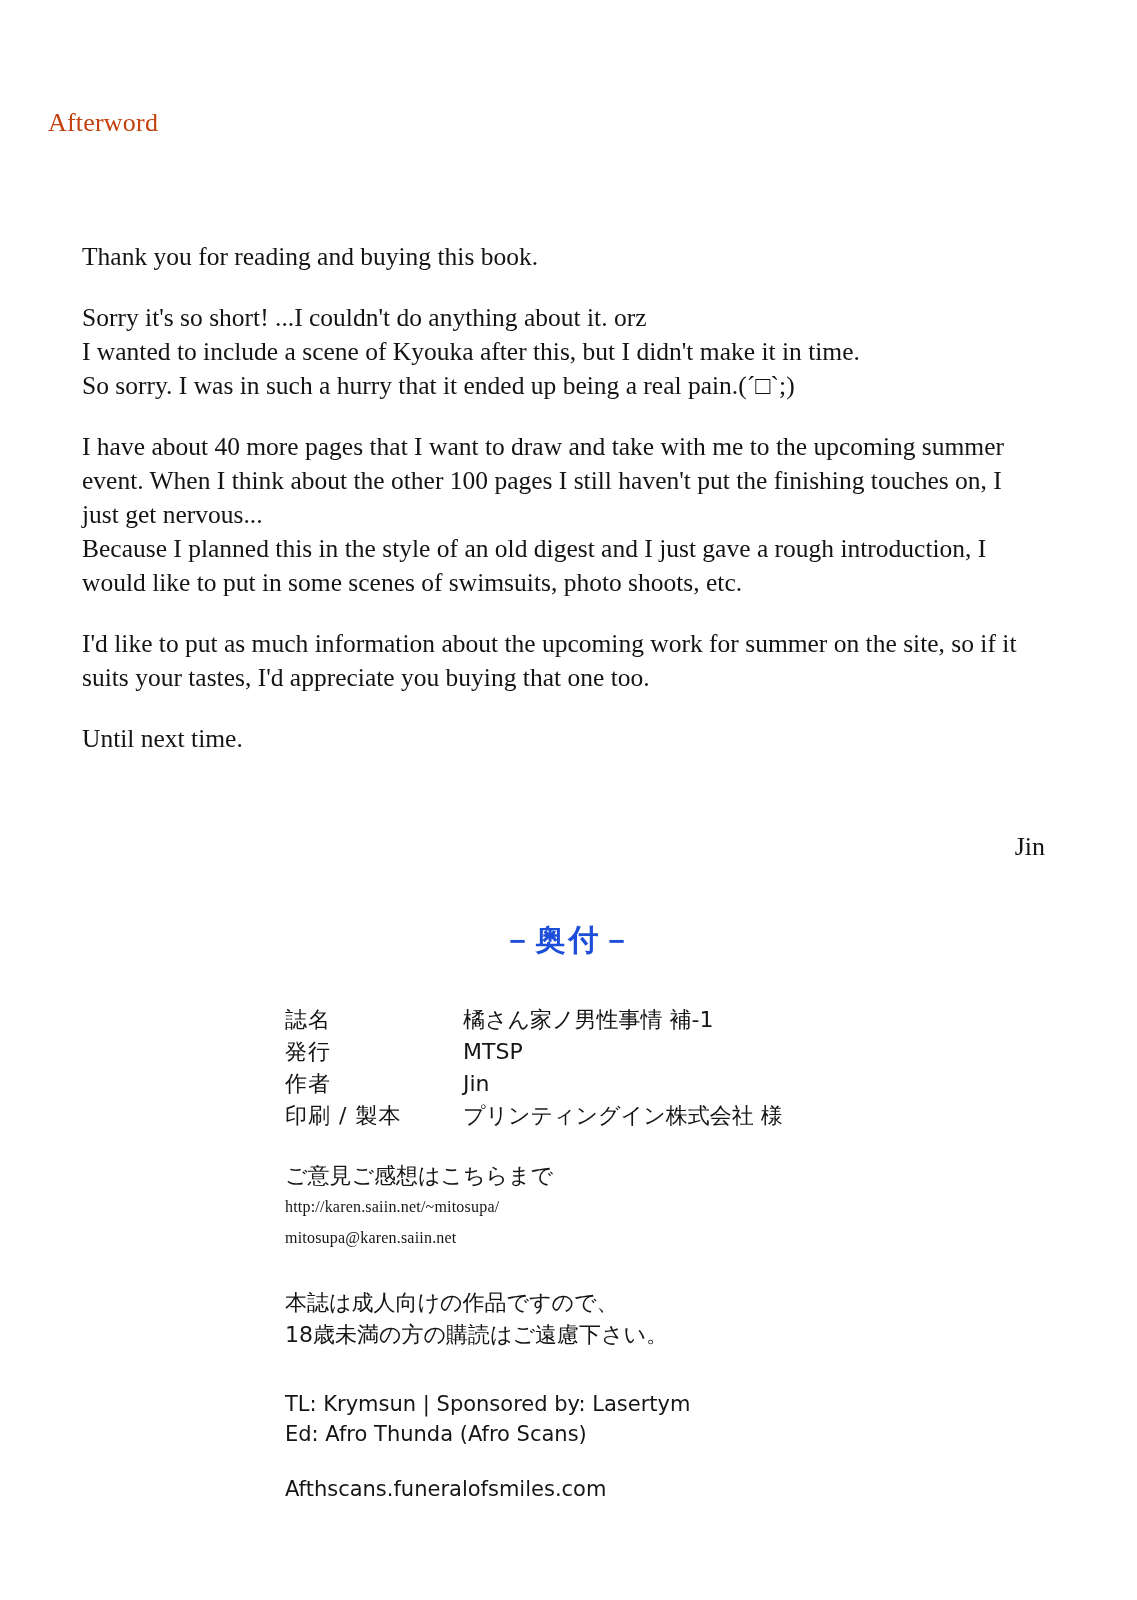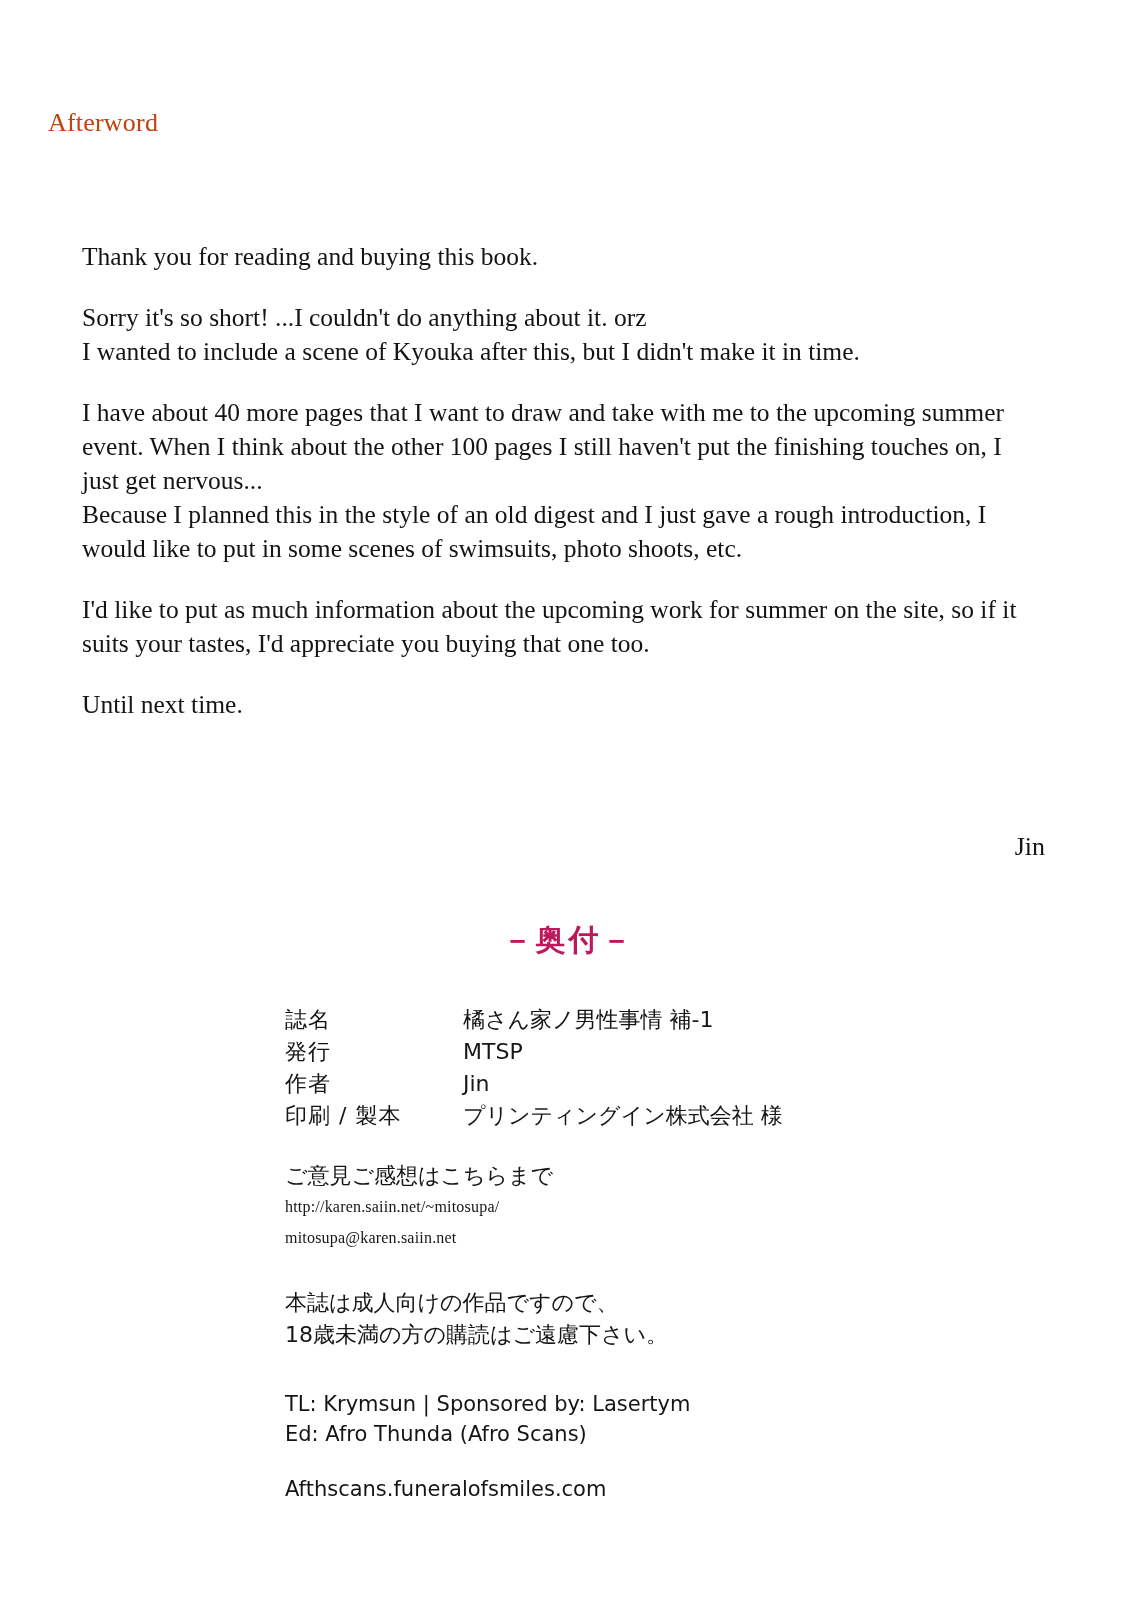--- a/index.html
+++ b/index.html
@@ -63,21 +63,21 @@
   
   .colophon-title {
     position: absolute;
     left: 0;
     right: 0;
     top: 920px;
     text-align: center;
     font-size: 30px;
     font-weight: bold;
     letter-spacing: 3px;
-    color: #be185d;
+    color: #1d4ed8;
     font-family: "DejaVu Sans", sans-serif;
   }
 
   .colophon-block {
     position: absolute;
     left: 285px;
     top: 1004px;
     width: 700px;
     font-family: "DejaVu Sans", sans-serif;
     color: #151515;
@@ -140,20 +140,21 @@
 
   <div class="afterword-heading">Afterword</div>
 
   <div class="afterword-body">
     <p>
       <span class="afterword-line">Thank you for reading and buying this book.</span>
     </p>
     <p>
       <span class="afterword-line">Sorry it's so short! ...I couldn't do anything about it. orz</span>
       <span class="afterword-line">I wanted to include a scene of Kyouka after this, but I didn't make it in time.</span>
+      <span class="afterword-line">So sorry. I was in such a hurry that it ended up being a real pain.(´□`;)</span>
     </p>
     <p>
       <span class="afterword-line">I have about 40 more pages that I want to draw and take with me to the upcoming summer event. When I think about the other 100 pages I still haven't put the finishing touches on, I just get nervous...</span>
       <span class="afterword-line">Because I planned this in the style of an old digest and I just gave a rough introduction, I would like to put in some scenes of swimsuits, photo shoots, etc.</span>
     </p>
     <p>
       <span class="afterword-line">I'd like to put as much information about the upcoming work for summer on the site, so if it suits your tastes, I'd appreciate you buying that one too.</span>
     </p>
     <p>
       <span class="afterword-line">Until next time.</span>

